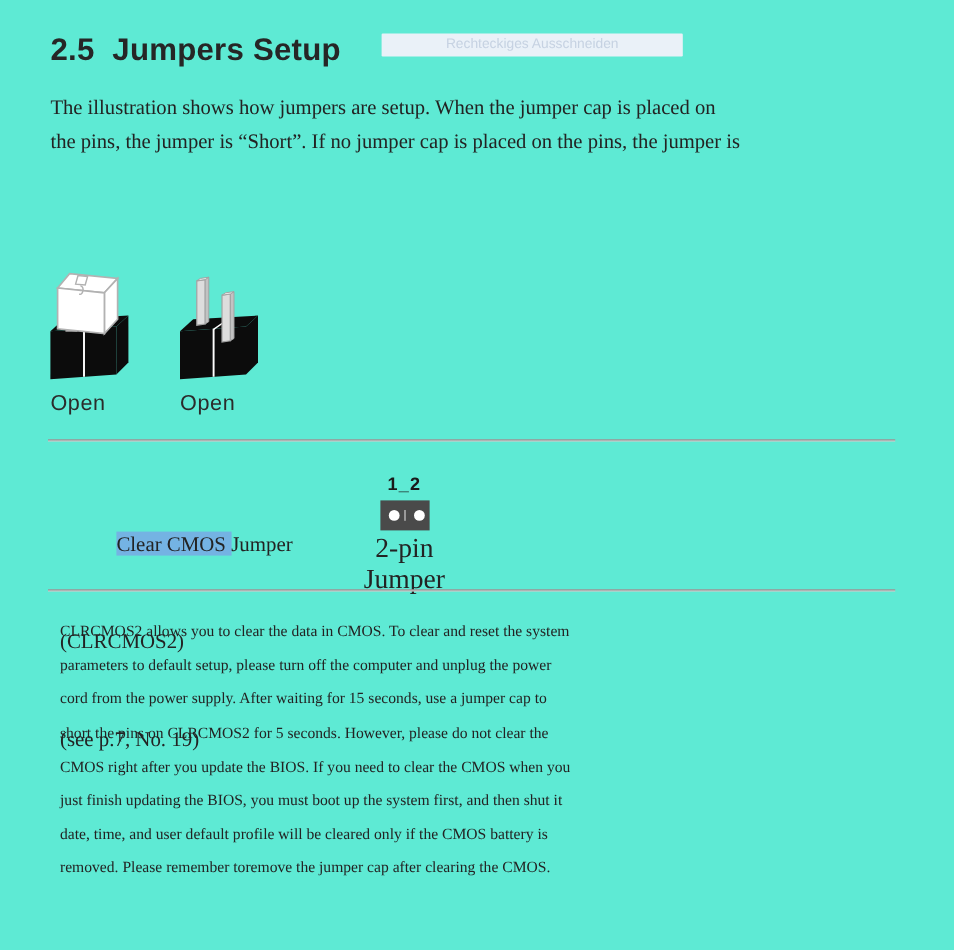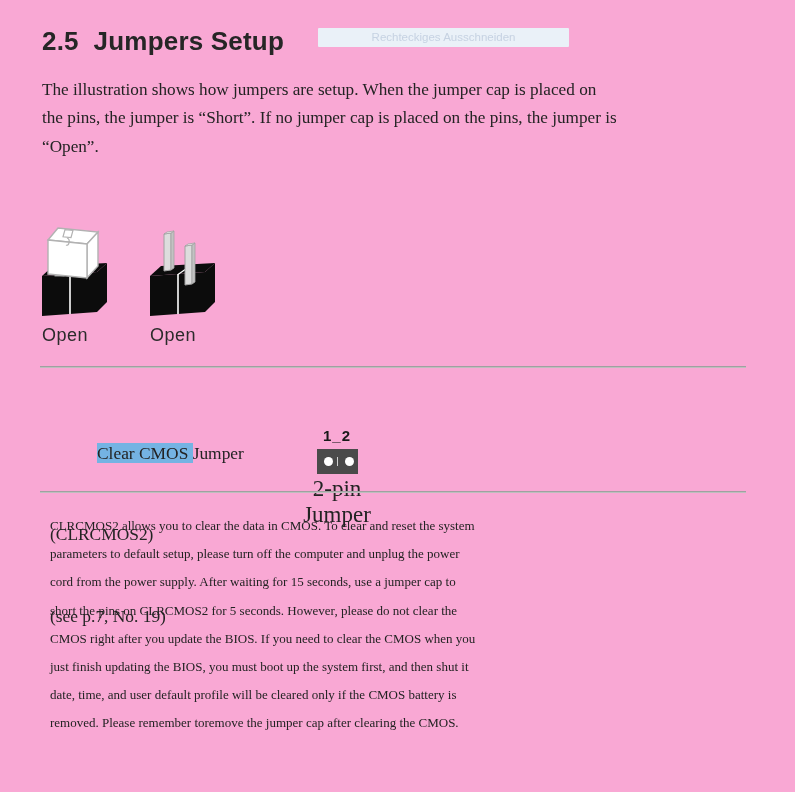--- a/index.html
+++ b/index.html
@@ -1,18 +1,18 @@
 <!DOCTYPE html>
 <html><head>
 <meta charset="utf-8">
 <style>
   * { margin:0; padding:0; box-sizing:border-box; }
   html,body { background:#ffffff; }
   .page {
-    position:relative; width:795px; height:792px; background:#f9a8d4;
+    position:relative; width:795px; height:792px; background:#5eead4;
     overflow:hidden; font-family:"Liberation Serif", serif; color:#222;
   }
   .doc-title {
     position:absolute; left:42px; top:26px;
     font-family:"Liberation Sans", sans-serif; font-weight:bold;
     font-size:26px; color:#262626; white-space:pre; letter-spacing:0.2px;
   }
   .snip-tooltip {
     position:absolute; left:318px; top:28px; width:251px; height:19px;
     background:#eaf1f8; color:#c6d2e2;
@@ -35,21 +35,21 @@
     background:linear-gradient(#919191,#cdcdcd);
   }
   .rule.r1 { top:366px; }
   .rule.r2 { top:491px; }
   .jumper-name {
     position:absolute; left:50px; top:385px;
     font-size:17.4px; line-height:27.3px; color:#232323; white-space:pre-wrap;
   }
   .hl { background:#74b3e3;margin-left:47px; }
   .pin-diagram {
-    position:absolute; left:284px; top:396px; width:106px; text-align:center;margin-top:32px;
+    position:absolute; left:284px; top:396px; width:106px; text-align:center;
   }
   .pin-label {
     font-family:"Liberation Sans", sans-serif; font-weight:bold;
     font-size:15px; letter-spacing:1px; color:#1a1a1a; line-height:16px;
   }
   .pin-rect {
     width:41px; height:25px; margin:5px auto 0; background:#4a4a4a;
     display:flex; align-items:center;
   }
   .pin-cell { flex:1; display:flex; align-items:center; justify-content:center; }
@@ -66,21 +66,20 @@
 
 <div class="page">
 
   <div class="doc-title">2.5  Jumpers Setup</div>
 
   <div class="snip-tooltip">Rechteckiges Ausschneiden</div>
 
   <div class="intro">
     <div>The illustration shows how jumpers are setup. When the jumper cap is placed on</div>
     <div>the pins, the jumper is “Short”. If no jumper cap is placed on the pins, the jumper is</div>
-    <div>“Open”.</div>
   </div>
 
   <div class="illustration short">
     <svg width="72" height="100" viewBox="0 0 72 100">
 
       <polygon points="2,56 13,46 67,43 57,52" fill="#0c0c0c"></polygon>
       <polygon points="57,52 67,43 67,82 57,92" fill="#0c0c0c"></polygon>
       <polygon points="2,56 57,52 57,92 2,96" fill="#0c0c0c"></polygon>
       <line x1="30" y1="54" x2="30" y2="94" stroke="#ffffff" stroke-width="1.6"></line>
       <line x1="40" y1="47.5" x2="30" y2="54.5" stroke="#ffffff" stroke-width="1.2"></line>

